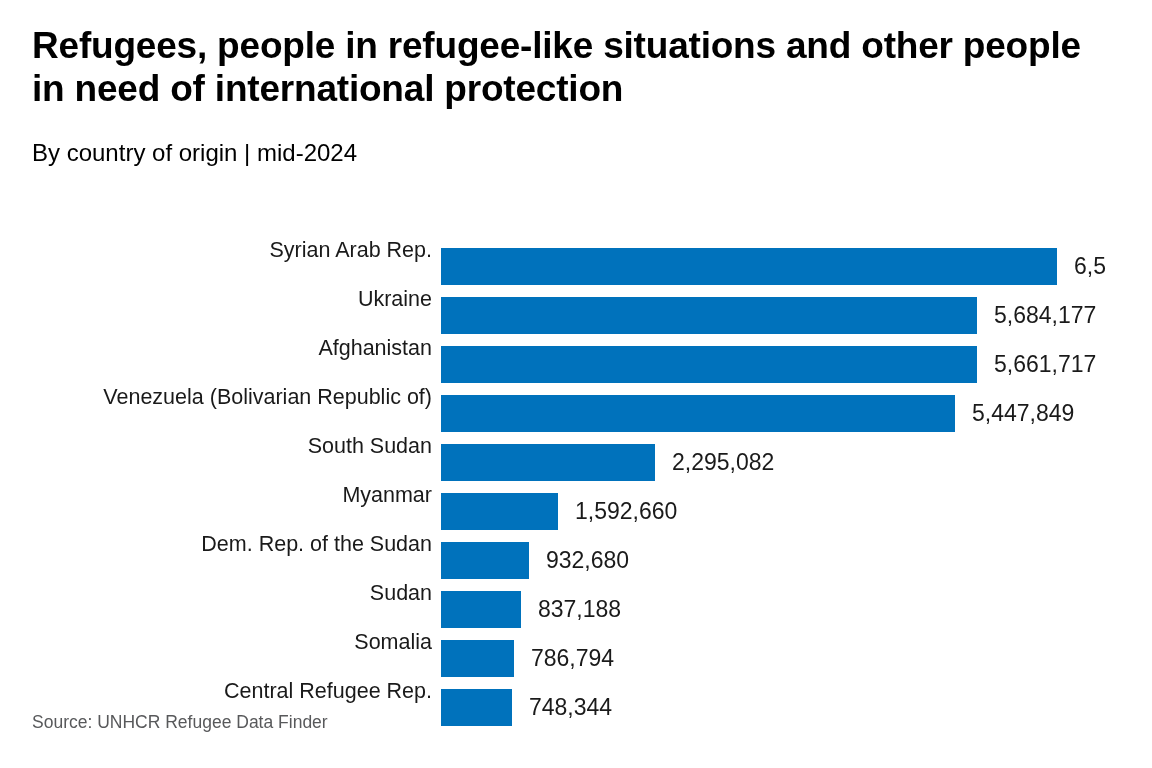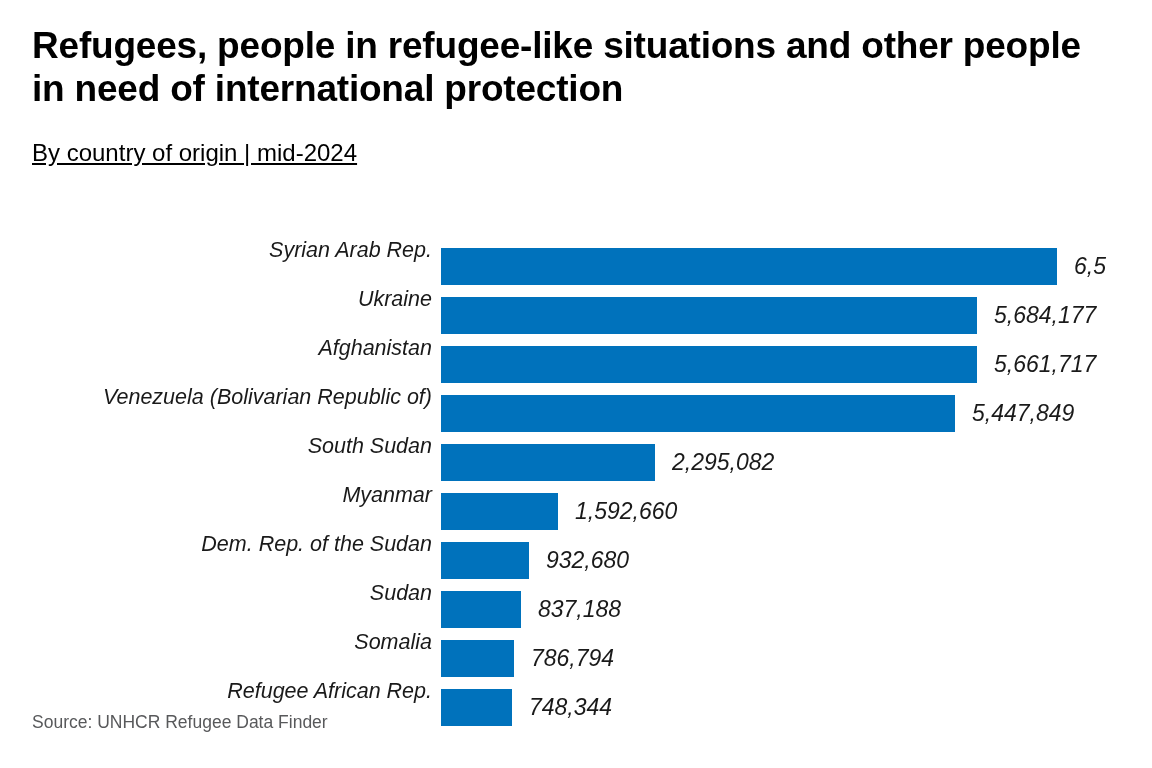--- a/index.html
+++ b/index.html
@@ -40,36 +40,34 @@
     max-width: 1090px;
   }
   .chart-subtitle {
     font-family: "Liberation Sans", sans-serif;
     font-weight: normal;
     font-size: 24px;
     line-height: 1.2;
     color: #000000;
     margin: 0;
     padding-top: 28px;
-    text-decoration: underline;
   }
 
   
   .plot {
     position: absolute;
     left: 0;
     top: 232px;
     width: 1152px;
     height: 448px;
   }
   .bar-row {
     position: relative;
     height: 49px;
     width: 1152px;
-    font-style: italic;
   }
   .cat-label {
     position: absolute;
     left: 0;
     width: 432px;
     top: 0;
     height: 37px;
     line-height: 37px;
     text-align: right;
     font-size: 21.5px;
@@ -181,21 +179,21 @@
         </div>
       </div>
       <div class="bar-row">
         <div class="cat-label">Somalia</div>
         <div class="bar-track">
           <div class="bar" style="width: 73px; background: rgb(0, 114, 188);"></div>
           <div class="bar-value" style="left: 90px;">786,794</div>
         </div>
       </div>
       <div class="bar-row">
-        <div class="cat-label">Refugee African Rep.</div>
+        <div class="cat-label">Central Refugee Rep.</div>
         <div class="bar-track">
           <div class="bar" style="width: 71px; background: rgb(0, 114, 188);"></div>
           <div class="bar-value" style="left: 88px;">748,344</div>
         </div>
       </div>
     </div>
 
   <div class="source">Source: UNHCR Refugee Data Finder</div>
 
 </div>

